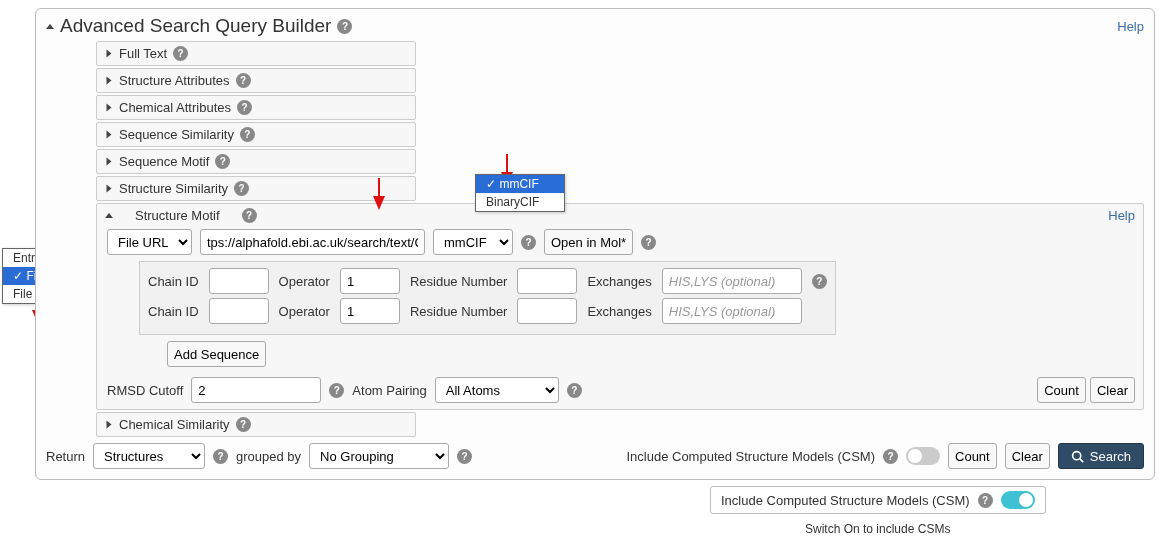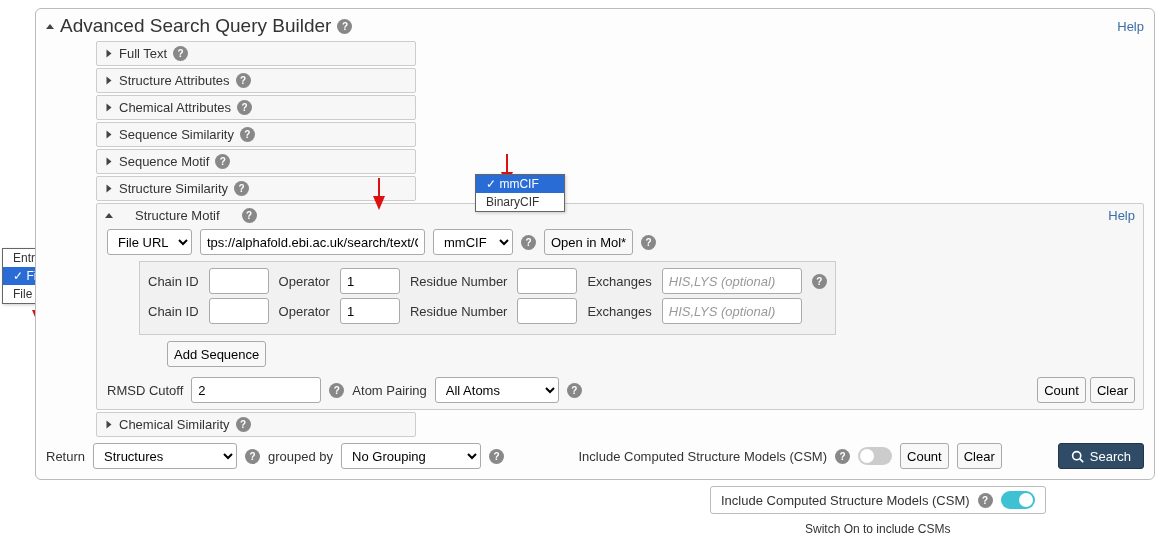--- a/index.html
+++ b/index.html
@@ -50,21 +50,21 @@
   select, input[type=text], .btn {
     font: inherit;
     border:1px solid #aaa;
     background:#fff;
     padding:3px 6px;
     border-radius:3px;
     height:26px;
   }
   select { height:26px; }
   .btn { cursor:pointer; background:#f8f8f8; }
-  .btn-search { background:#2f4b66; color:#fff; border:1px solid #223547; padding:4px 12px; display:inline-flex; align-items:center; gap:6px;margin-left:48px;}
+  .btn-search { background:#2f4b66; color:#fff; border:1px solid #223547; padding:4px 12px; display:inline-flex; align-items:center; gap:6px;}
   .residue-block {
     border:1px solid #ccc; background:#f1f1f1; padding:6px 8px; margin-left:32px; margin-bottom:6px;
     width: fit-content;
   }
   .residue-row { display:flex; align-items:center; gap:10px; margin-bottom:4px; }
   .residue-row label { font-size:13px; color:#333; }
   .residue-row input[type=text]{ width:60px; }
   .residue-row input.exchanges { width:140px; }
   .add-residue { margin-left:60px; margin-bottom:10px; }
   .rmsd-row { display:flex; align-items:center; gap:8px; }
@@ -241,21 +241,21 @@
   </div>
 
   <div class="section-row">
     <span class="caret right"></span>
     <span>Chemical Similarity</span>
     <span class="q-icon">?</span>
   </div>
 
   <div class="footer-row">
     <label>Return</label>
-    <select style="width:144px">
+    <select style="width:112px">
       <option>Structures</option>
     </select>
     <span class="q-icon">?</span>
     <label>grouped by</label>
     <select style="width:140px">
       <option>No Grouping</option>
     </select>
     <span class="q-icon">?</span>
     <span class="spacer"></span>
     <label>Include Computed Structure Models (CSM)</label>

